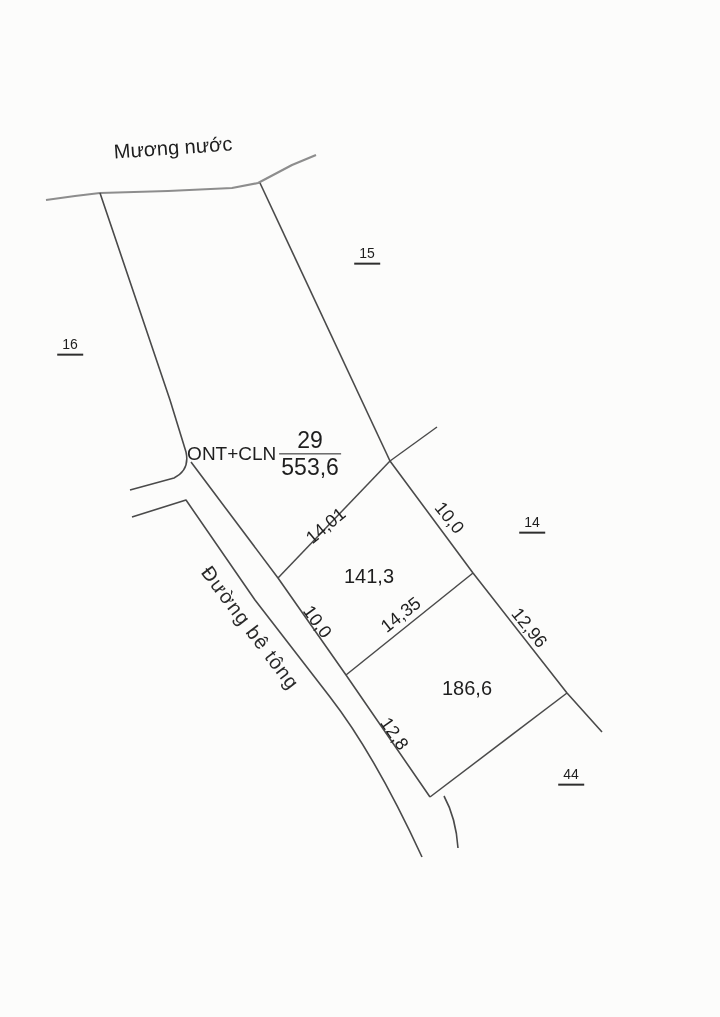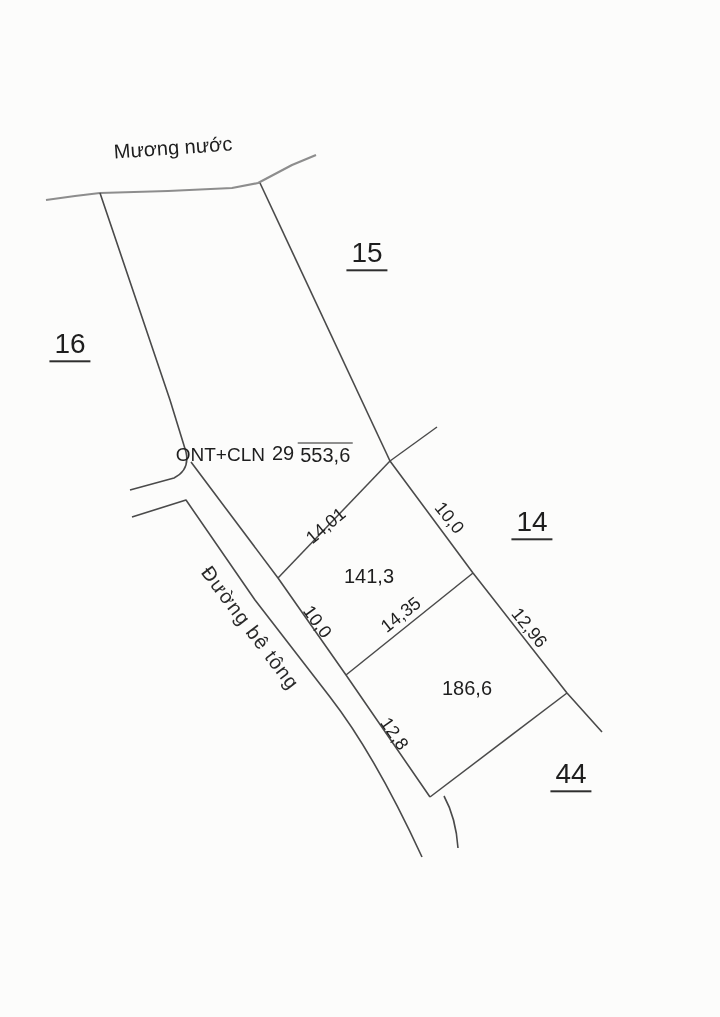--- a/index.html
+++ b/index.html
@@ -26,21 +26,21 @@
     position: absolute;
     color: #1e1e1e;
     white-space: nowrap;
     transform: translate(-50%, -50%);
     line-height: 1.05;
   }
   .lbl.rot {
     transform-origin: center center;
   }
   .parcel-no {
-    font-size: 28px;
+    font-size: 14px;
     border-bottom: 2px solid #2e2e2e;
     padding: 0 5px 2px 5px;
   }
   .area-lbl {
     font-size: 20px;
   }
   .dim-lbl {
     font-size: 18px;
   }
   .ditch-lbl {
@@ -53,22 +53,23 @@
   }
   .main-lbl {
     display: inline-flex;
     align-items: center;
     gap: 3px;
     font-size: 19px;
     margin-top: 8px;
   }
   .frac {
     display: inline-flex;
-    flex-direction: row;
-    font-size: 20px;
+    flex-direction: column;
+    align-items: center;
+    font-size: 23px;
   }
   .frac .num {
     padding: 0 4px 1px 4px;
   }
   .frac .den {
     border-top: 1.8px solid #222;
     padding: 1px 2px 0 2px;
   }
 </style>
 </head>

